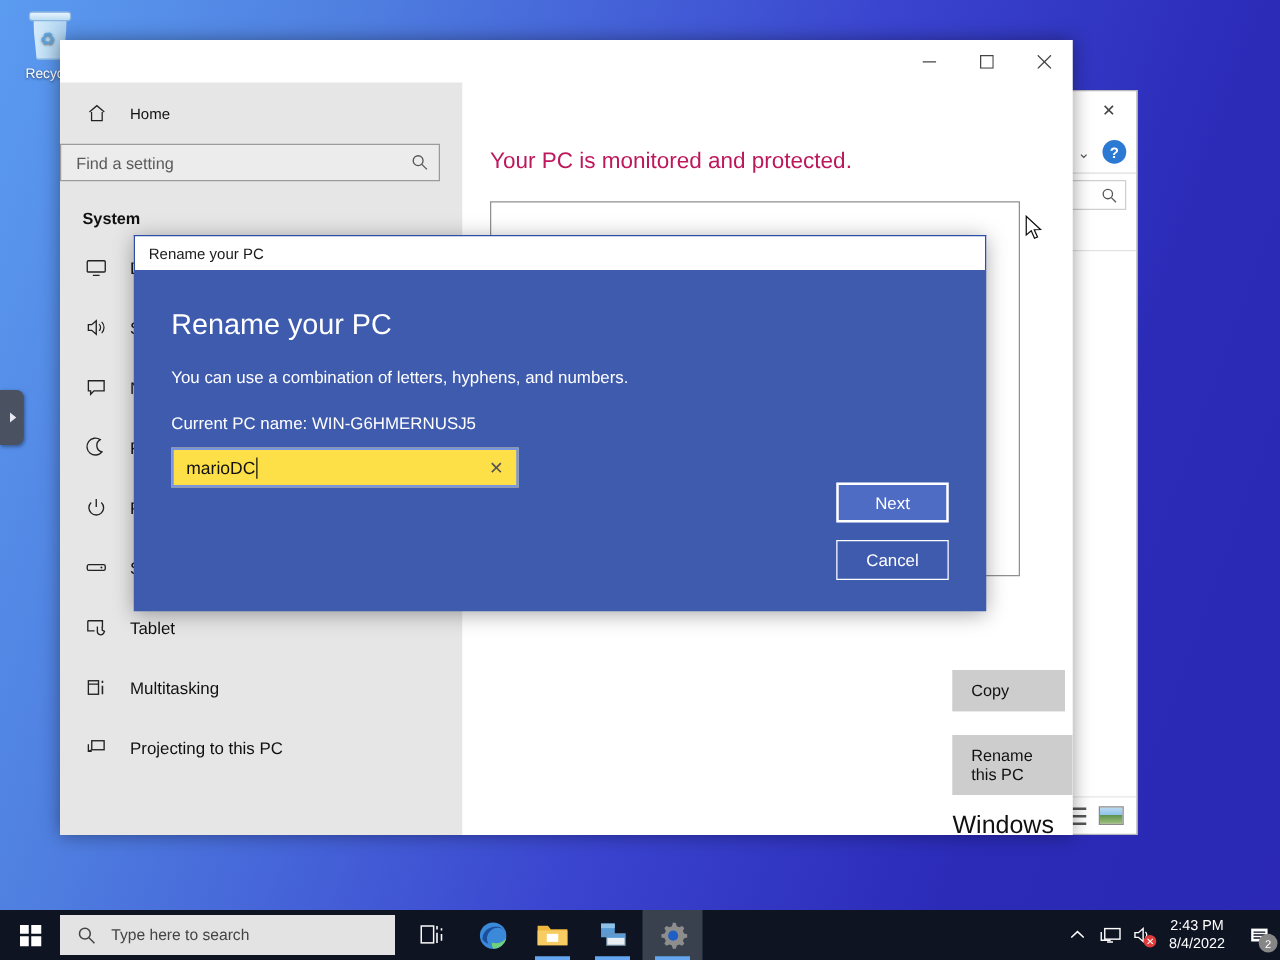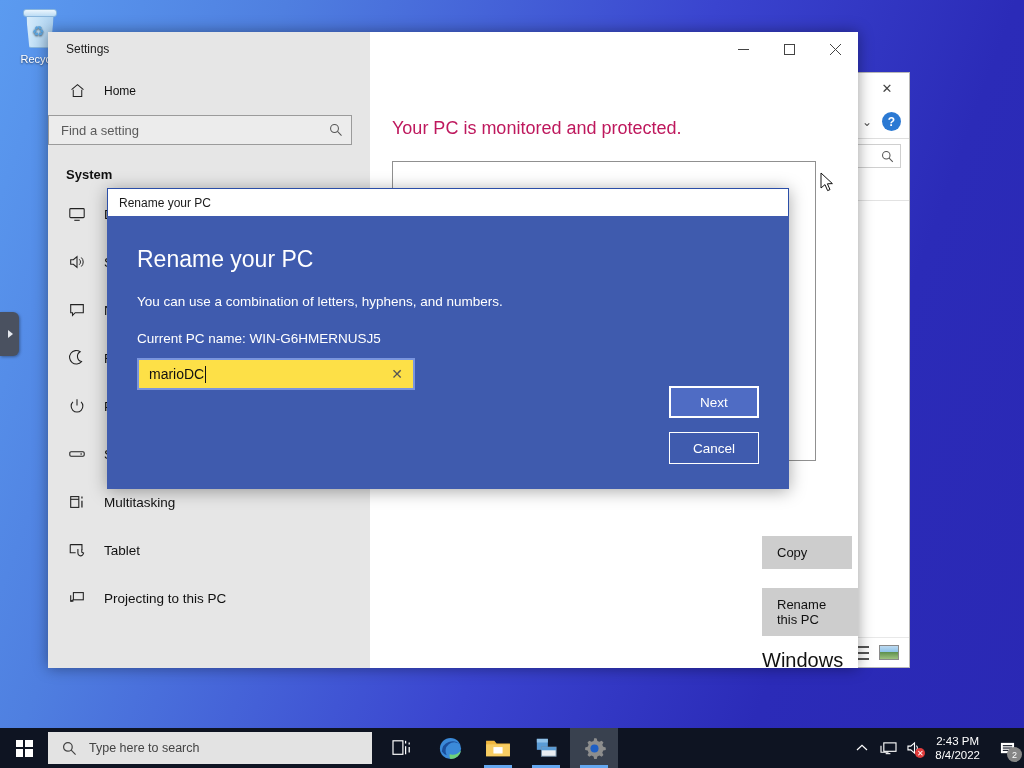--- a/index.html
+++ b/index.html
@@ -286,21 +286,21 @@
     width: 48px; height: 40px;
     display: flex; align-items: center; justify-content: center;
   }
   .win-logo {
     width: 17px; height: 17px;
     display: grid; grid-template-columns: 1fr 1fr; grid-template-rows: 1fr 1fr;
     gap: 2px;
   }
   .win-logo span { background: #fff; display: block; }
   .tb-search {
-    width: 324px; height: 32px; background: #e3e3e3;
+    width: 268px; height: 32px; background: #e3e3e3;
     display: flex; align-items: center; gap: 12px;
     padding-left: 14px;
     font-size: 12.5px; color: #444;
   }
   .tb-icons { display: flex; align-items: center; height: 40px; margin-left: 6px; }
   .tb-icon {
     width: 48px; height: 40px;
     display: flex; align-items: center; justify-content: center;
     position: relative;
   }
@@ -383,21 +383,20 @@
       <i class="d" style="top:12px"></i>
         <i class="l" style="top:12px"></i>
     </div>
     <div class="viewicon-thumb"></div>
   </div>
 </div>
 
 <div class="settings-window">
 
   <div class="settings-titlebar">
-    <div class="settings-title">Settings</div>
     <div class="titlebar-rest">
       <div class="win-btn">
         <svg width="11" height="11" viewBox="0 0 11 11">
             <line x1="0" y1="5.5" x2="11" y2="5.5" stroke="#444" stroke-width="1"></line>
           </svg>
       </div>
       <div class="win-btn">
         <svg width="11" height="11" viewBox="0 0 11 11">
             <rect x="0.5" y="0.5" width="10" height="10" fill="none" stroke="#444" stroke-width="1"></rect>
           </svg>
@@ -486,37 +485,37 @@
             <svg width="18" height="18" viewBox="0 0 20 20">
                 <rect x="2" y="7.5" width="16" height="5" rx="1.4" fill="none" stroke="#222" stroke-width="1.2"></rect>
                 <circle cx="14.6" cy="10" r="0.9" fill="#222"></circle>
               </svg>
           </span>
           <span>Storage</span>
         </div>
         <div class="nav-item">
           <span class="nav-icon">
             <svg width="18" height="18" viewBox="0 0 20 20">
+                <path d="M2.5 4 h13 v6" fill="none" stroke="#222" stroke-width="1.2"></path>
+                <path d="M2.5 4 v9 h6" fill="none" stroke="#222" stroke-width="1.2"></path>
+                <path d="M11 9 v4.5 a3 3 0 0 0 5.6 1.5 l.7-1.6 -2-1 v-3" fill="none" stroke="#222" stroke-width="1.2"></path>
+              </svg>
+          </span>
+          <span>Tablet</span>
+        </div>
+        <div class="nav-item">
+          <span class="nav-icon">
+            <svg width="18" height="18" viewBox="0 0 20 20">
                 <rect x="3" y="4" width="9" height="12" fill="none" stroke="#222" stroke-width="1.2"></rect>
                 <line x1="3" y1="7" x2="12" y2="7" stroke="#222" stroke-width="1.2"></line>
                 <line x1="15.5" y1="4" x2="15.5" y2="6" stroke="#222" stroke-width="1.4"></line>
                 <line x1="15.5" y1="8.5" x2="15.5" y2="16" stroke="#222" stroke-width="1.4"></line>
               </svg>
           </span>
           <span>Multitasking</span>
-        </div>
-        <div class="nav-item">
-          <span class="nav-icon">
-            <svg width="18" height="18" viewBox="0 0 20 20">
-                <path d="M2.5 4 h13 v6" fill="none" stroke="#222" stroke-width="1.2"></path>
-                <path d="M2.5 4 v9 h6" fill="none" stroke="#222" stroke-width="1.2"></path>
-                <path d="M11 9 v4.5 a3 3 0 0 0 5.6 1.5 l.7-1.6 -2-1 v-3" fill="none" stroke="#222" stroke-width="1.2"></path>
-              </svg>
-          </span>
-          <span>Tablet</span>
         </div>
         <div class="nav-item">
           <span class="nav-icon">
             <svg width="18" height="18" viewBox="0 0 20 20">
                 <rect x="6" y="4" width="11" height="8" fill="none" stroke="#222" stroke-width="1.2"></rect>
                 <path d="M6 13.5 H3 V7" fill="none" stroke="#222" stroke-width="1.2"></path>
                 <path d="M3 13.5 l3-1.5" fill="none" stroke="#222" stroke-width="1.2"></path>
               </svg>
           </span>
           <span>Projecting to this PC</span>

